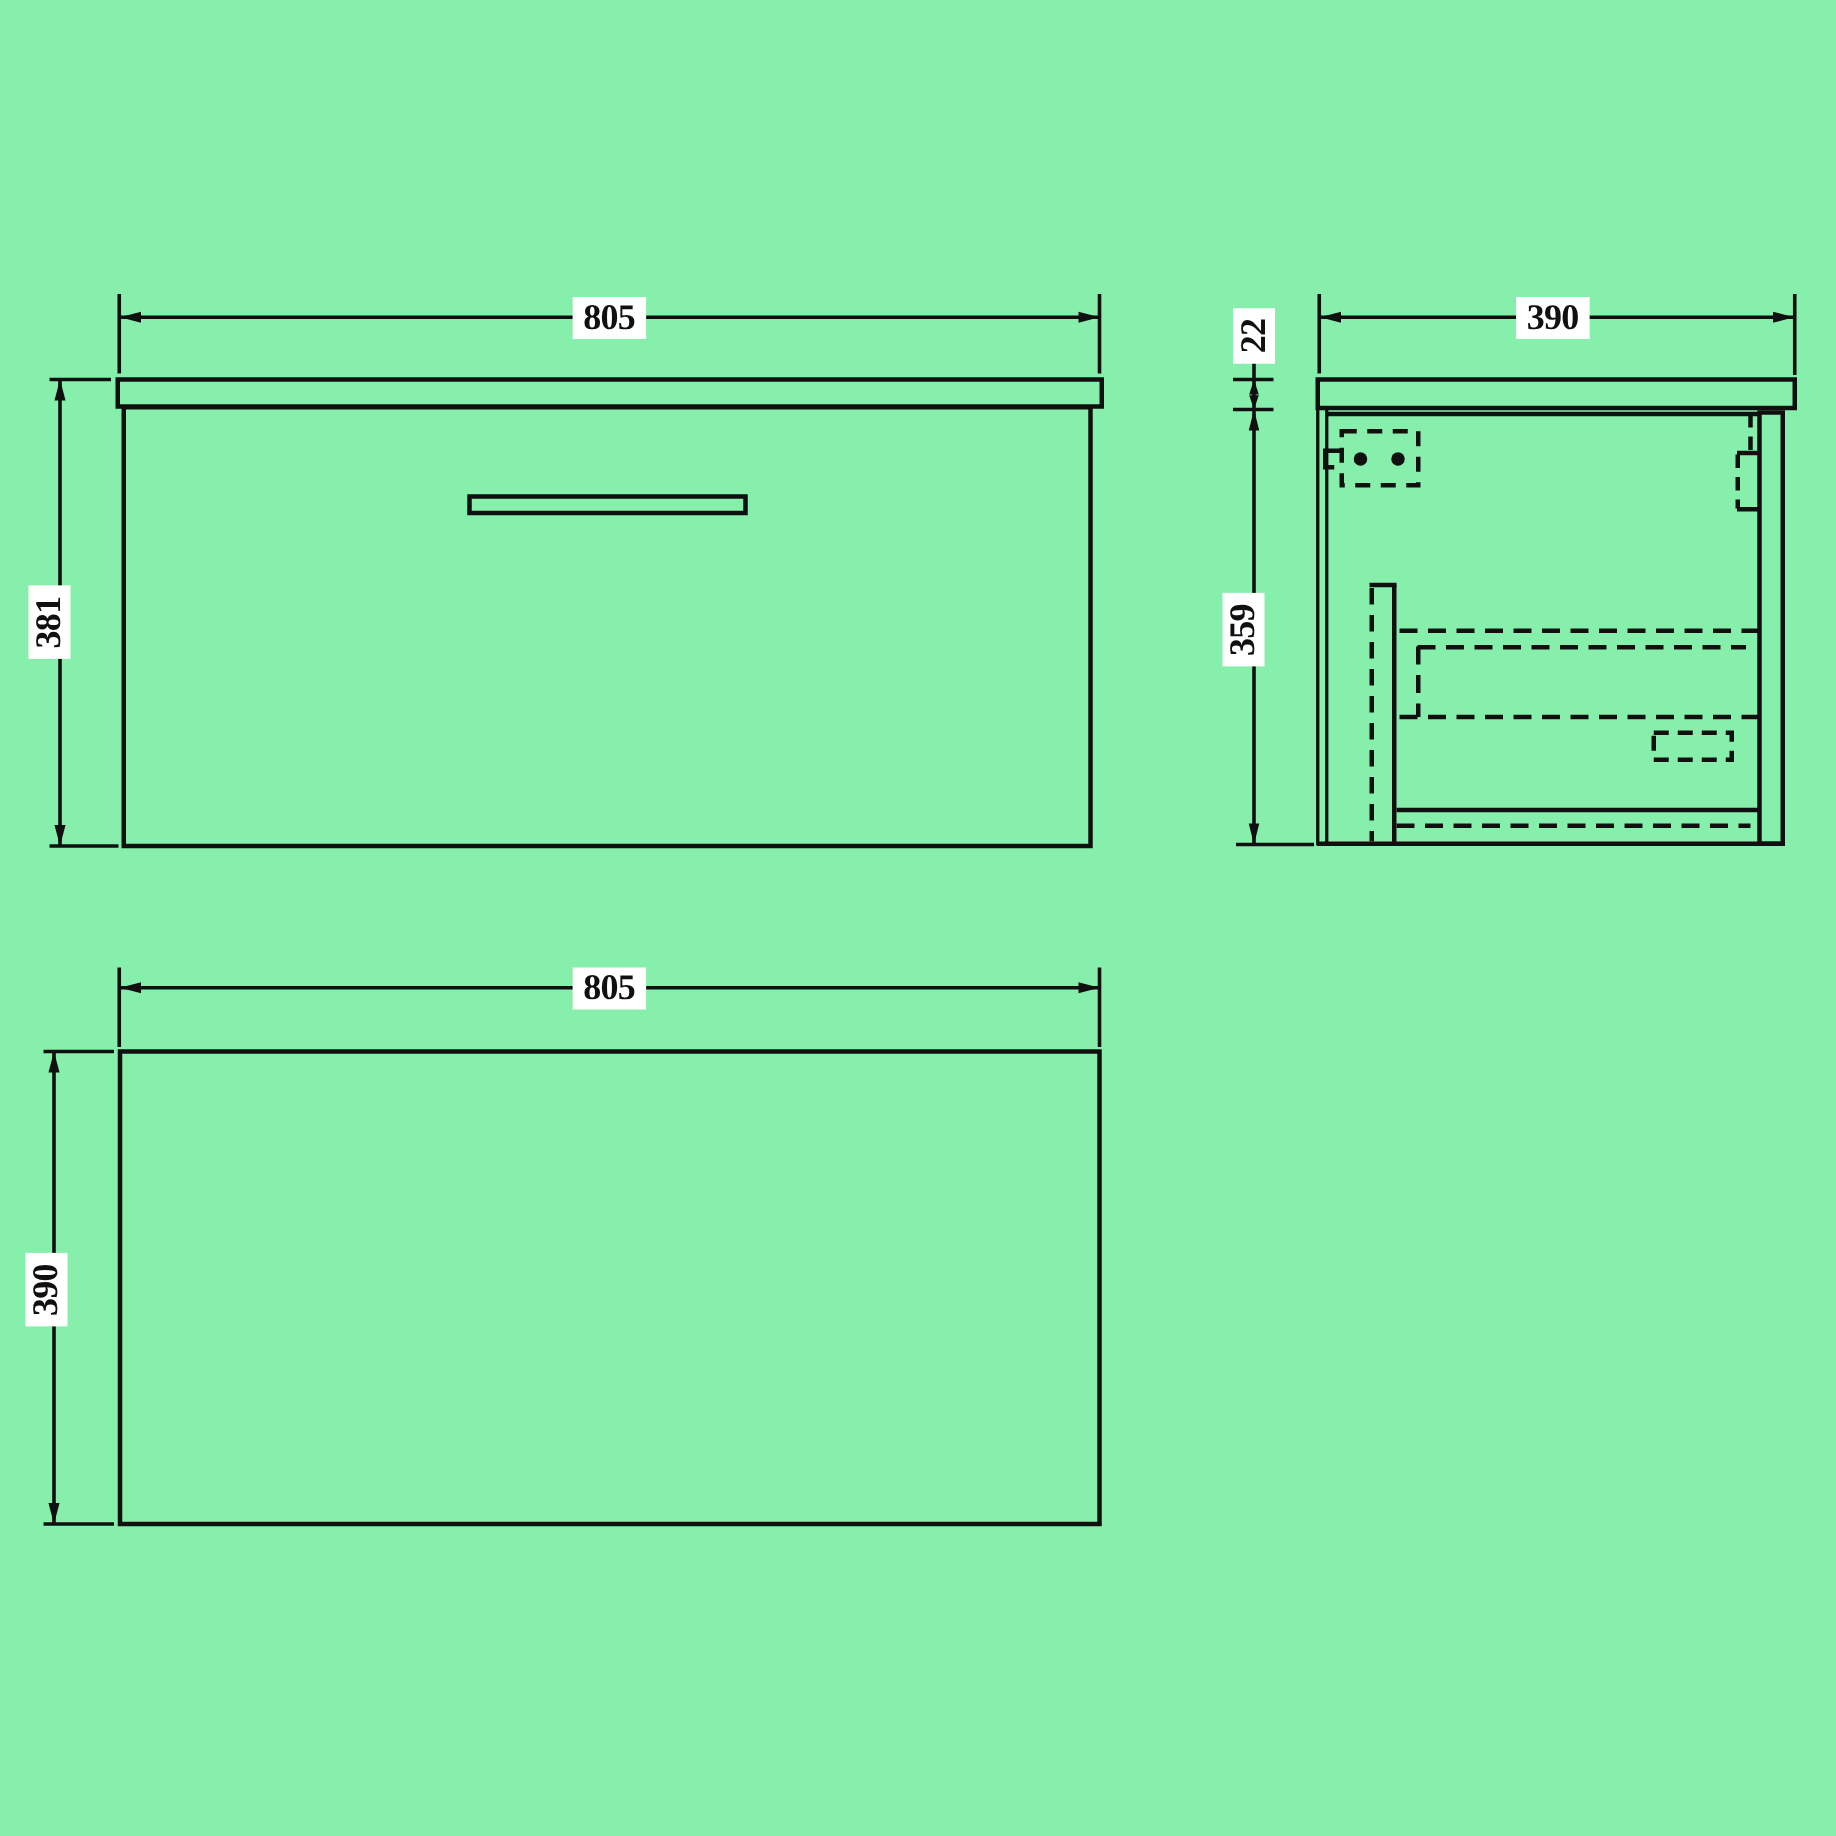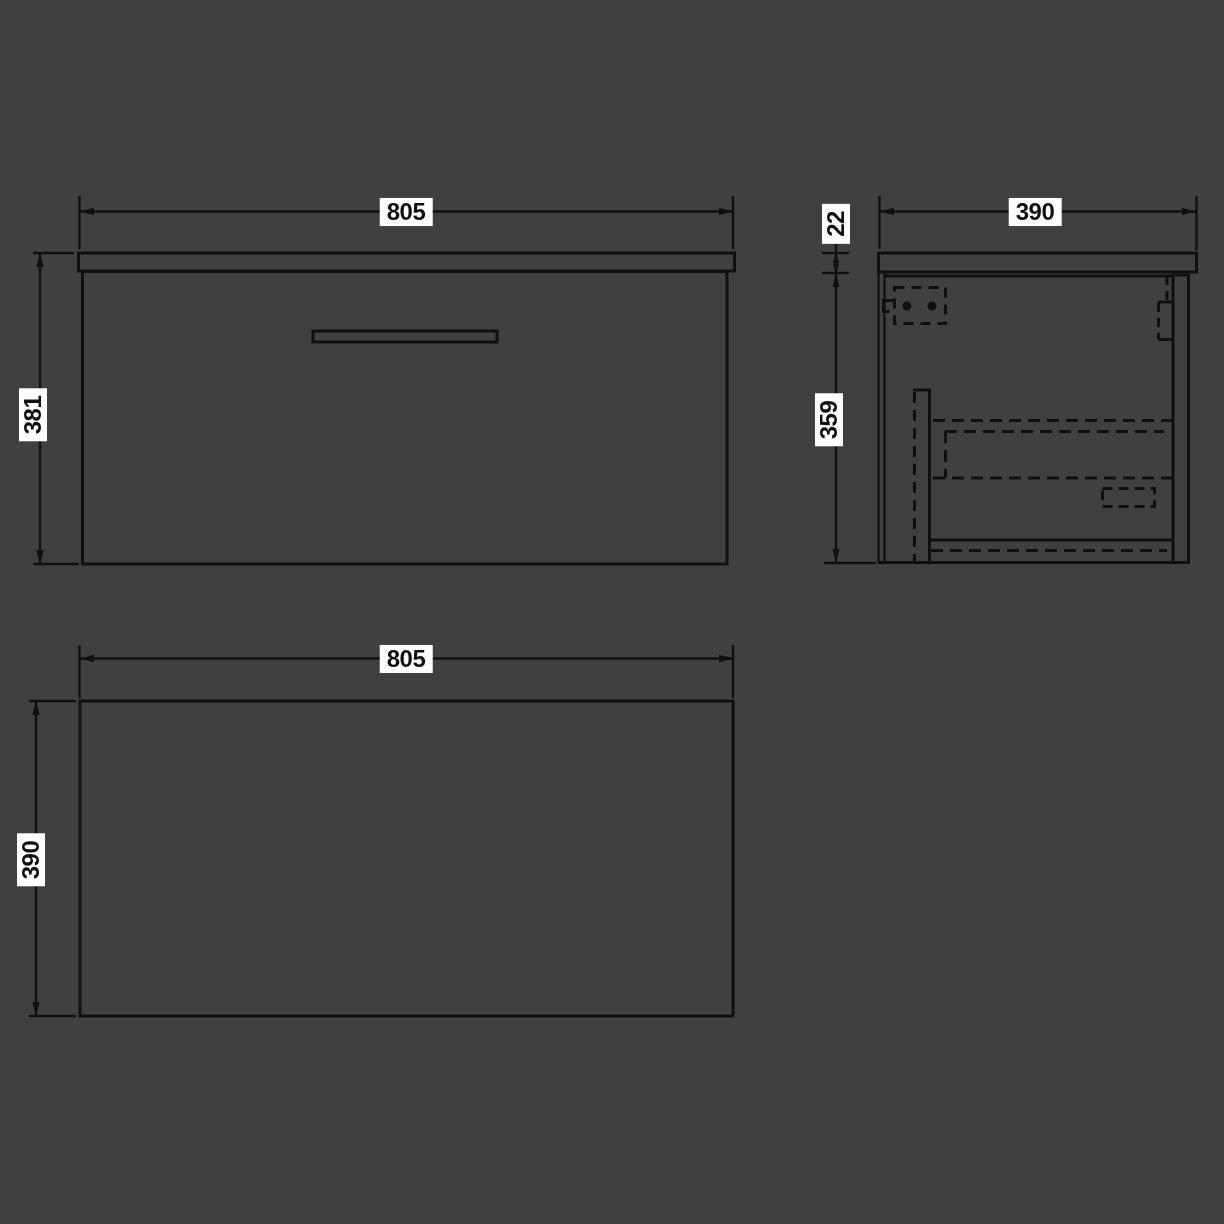--- a/index.html
+++ b/index.html
@@ -4,22 +4,22 @@
 <style>
   html, body {
     margin: 0;
     padding: 0;
     background: #ffffff;
   }
   #canvas {
     position: relative;
     width: 1224px;
     height: 1224px;
-    background: #404040;
-    font-family: Liberation Sans, sans-serif;
+    background: #86efac;
+    font-family: Liberation Serif, serif;
     overflow: hidden;
   }
   #linework {
     position: absolute;
     left: 0;
     top: 0;
   }
   .dim-label {
     position: absolute;
     transform: translate(-50%, -50%);

